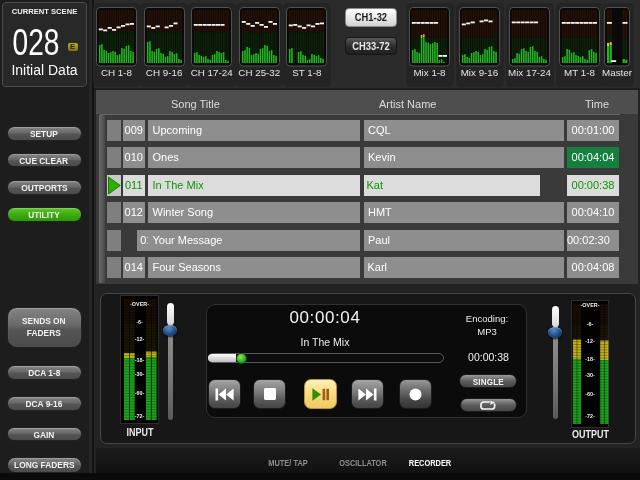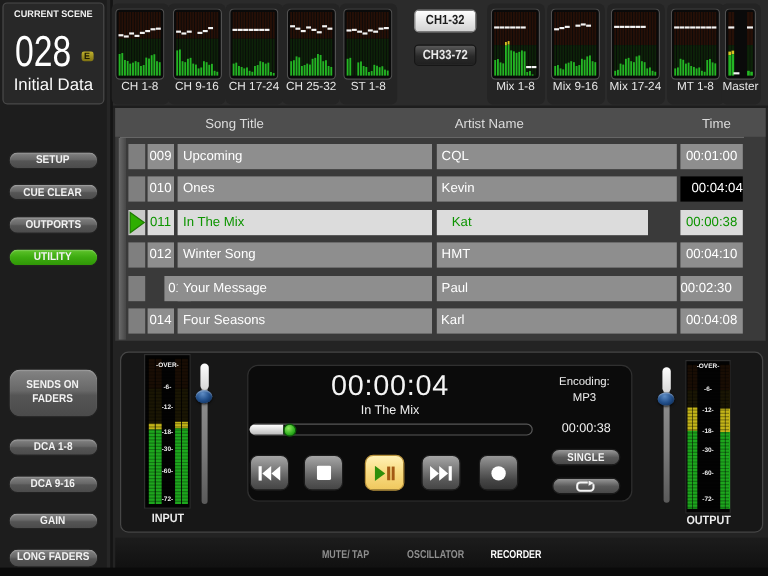--- a/index.html
+++ b/index.html
@@ -607,28 +607,28 @@
     <div style="position:absolute;left:99px;top:115px;width:6px;height:168px;background:linear-gradient(90deg,#6a6a6a,#474747)"></div>
     <div style="position:absolute;left:107px;top:119.5px;width:13.5px;height:21px;background:#7f7f7f"></div>
     <div class="cell" style="left:123px;top:119.5px;width:21.5px;background:#8e8e8e;color:#fff;text-align:center">009</div>
     <div class="cell" style="left:148px;top:119.5px;width:212px;background:#8e8e8e;color:#fff;padding-left:4.5px">Upcoming</div>
     <div class="cell" style="left:363.5px;top:119.5px;width:200px;background:#8e8e8e;color:#fff;padding-left:4.5px">CQL</div>
     <div class="cell" style="left:567px;top:119.5px;width:52px;background:#8e8e8e;color:#fff;text-align:center">00:01:00</div>
     <div style="position:absolute;left:107px;top:147.0px;width:13.5px;height:21px;background:#7f7f7f"></div>
     <div class="cell" style="left:123px;top:147.0px;width:21.5px;background:#8e8e8e;color:#fff;text-align:center">010</div>
     <div class="cell" style="left:148px;top:147.0px;width:212px;background:#8e8e8e;color:#fff;padding-left:4.5px">Ones</div>
     <div class="cell" style="left:363.5px;top:147.0px;width:200px;background:#8e8e8e;color:#fff;padding-left:4.5px">Kevin</div>
-    <div class="cell" style="left:567px;top:147.0px;width:52px;background:#000000;color:#fff;text-align:right">00:04:04</div>
+    <div class="cell" style="left:567px;top:147.0px;width:52px;background:#15803d;color:#fff;text-align:center">00:04:04</div>
     <div style="position:absolute;left:107px;top:174.5px;width:13.5px;height:21px;background:#c9c9c9"></div>
     <svg style="position:absolute;left:107px;top:174.5px" width="14" height="21" viewBox="0 0 14 21">
       <path d="M1.5 2.0 L13.2 10.5 L1.5 19.0 Z" fill="#2eae00" stroke="#1e7a00" stroke-width="1"></path>
     </svg>
     <div class="cell" style="left:123px;top:174.5px;width:21.5px;background:#dcdcdc;color:#0d9400;text-align:center">011</div>
     <div class="cell" style="left:148px;top:174.5px;width:212px;background:#dcdcdc;color:#0d9400;padding-left:4.5px">In The Mix</div>
-    <div class="cell" style="left:363.5px;top:174.5px;width:176px;background:#dcdcdc;color:#0d9400;padding-left:13px">Kat</div>
+    <div class="cell" style="left:363.5px;top:174.5px;width:176px;background:#dcdcdc;color:#0d9400;padding-left:3px">Kat</div>
     <div class="cell" style="left:567px;top:174.5px;width:52px;background:#dcdcdc;color:#0d9400;text-align:center">00:00:38</div>
     <div style="position:absolute;left:107px;top:202.0px;width:13.5px;height:21px;background:#7f7f7f"></div>
     <div class="cell" style="left:123px;top:202.0px;width:21.5px;background:#8e8e8e;color:#fff;text-align:center">012</div>
     <div class="cell" style="left:148px;top:202.0px;width:212px;background:#8e8e8e;color:#fff;padding-left:4.5px">Winter Song</div>
     <div class="cell" style="left:363.5px;top:202.0px;width:200px;background:#8e8e8e;color:#fff;padding-left:4.5px">HMT</div>
     <div class="cell" style="left:567px;top:202.0px;width:52px;background:#8e8e8e;color:#fff;text-align:center">00:04:10</div>
     <div style="position:absolute;left:107px;top:229.5px;width:13.5px;height:21px;background:#7f7f7f"></div>
     <div class="cell" style="left:137px;top:229.5px;width:21.5px;background:#8e8e8e;color:#fff;text-align:right">013</div>
     <div class="cell" style="left:148px;top:229.5px;width:212px;background:#8e8e8e;color:#fff;padding-left:4.5px">Your Message</div>
     <div class="cell" style="left:363.5px;top:229.5px;width:200px;background:#8e8e8e;color:#fff;padding-left:4.5px">Paul</div>
@@ -798,21 +798,21 @@
       <text x="19.0" y="77.0" fill="#f0f0f0" font-size="5.4" font-family="Liberation Sans" font-weight="bold" text-anchor="middle">-30-</text>
       <text x="19.0" y="96.0" fill="#f0f0f0" font-size="5.4" font-family="Liberation Sans" font-weight="bold" text-anchor="middle">-60-</text>
       <text x="19.0" y="117.5" fill="#f0f0f0" font-size="5.4" font-family="Liberation Sans" font-weight="bold" text-anchor="middle">-72-</text>
     </svg>
 <div style="position:absolute;left:570px;top:428.5px;width:40px;text-align:center;font-size:10px;font-weight:bold;color:#ececec;transform:scaleX(0.9)">OUTPUT</div>
 <div style="position:absolute;left:552.5px;top:307px;width:5px;height:112px;border-radius:2.5px;background:linear-gradient(180deg,#9a9a9a,#7a7a7a 60%,#5a5a5a)"></div>
     <div style="position:absolute;left:551.5px;top:306px;width:7px;height:21px;border-radius:3.5px;background:linear-gradient(180deg,#fdfdfd,#d8d8d8)"></div>
     <div style="position:absolute;left:548.0px;top:327.0px;width:14px;height:11px;border-radius:50%;background:radial-gradient(ellipse at 42% 28%,#5e8cc4 0%,#24528e 48%,#123462 78%,#0b2246 100%);box-shadow:0 1px 2px rgba(0,0,0,.8), inset 0 1px 1px rgba(255,255,255,.35)"></div>
 
 <div style="position:absolute;left:206px;top:304px;width:321px;height:114px;background:#0b0b0b;border:1px solid #303030;border-radius:9px"></div>
-<div style="position:absolute;left:225px;top:308px;width:200px;text-align:center;font-size:24px;color:#f4f4f4;letter-spacing:0.6px">00:00:04</div>
+<div style="position:absolute;left:225px;top:308px;width:200px;text-align:center;font-size:17px;color:#f4f4f4;letter-spacing:0.6px">00:00:04</div>
 <div style="position:absolute;left:225px;top:336px;width:200px;text-align:center;font-size:10.5px;color:#eee">In The Mix</div>
 <div style="position:absolute;left:207.5px;top:353px;width:236px;height:10px;border-radius:5px;background:#0d0d0d;border:1px solid #585858"></div>
 <div style="position:absolute;left:208px;top:354px;width:28px;height:8px;border-radius:4px 0 0 4px;background:linear-gradient(180deg,#fff,#bdbdbd)"></div>
 <div style="position:absolute;left:235.5px;top:352.5px;width:11px;height:11px;border-radius:50%;background:radial-gradient(circle at 38% 32%,#8ee85e,#2fae1f 60%,#157a0e);border:1px solid #0c5c08"></div>
 <div class="tbtn" style="left:207.5px;top:379px">
       <svg width="19" height="13" viewBox="0 0 19 13">
         <rect x="0.5" y="0.5" width="2.6" height="12" fill="#fff"></rect>
         <path d="M11.2 6.5 L18.6 0.4 V12.6 Z" fill="#fff" transform="translate(-7.6,0)"></path>
         <path d="M11.2 6.5 L18.6 0.4 V12.6 Z" fill="#fff"></path>
       </svg>

